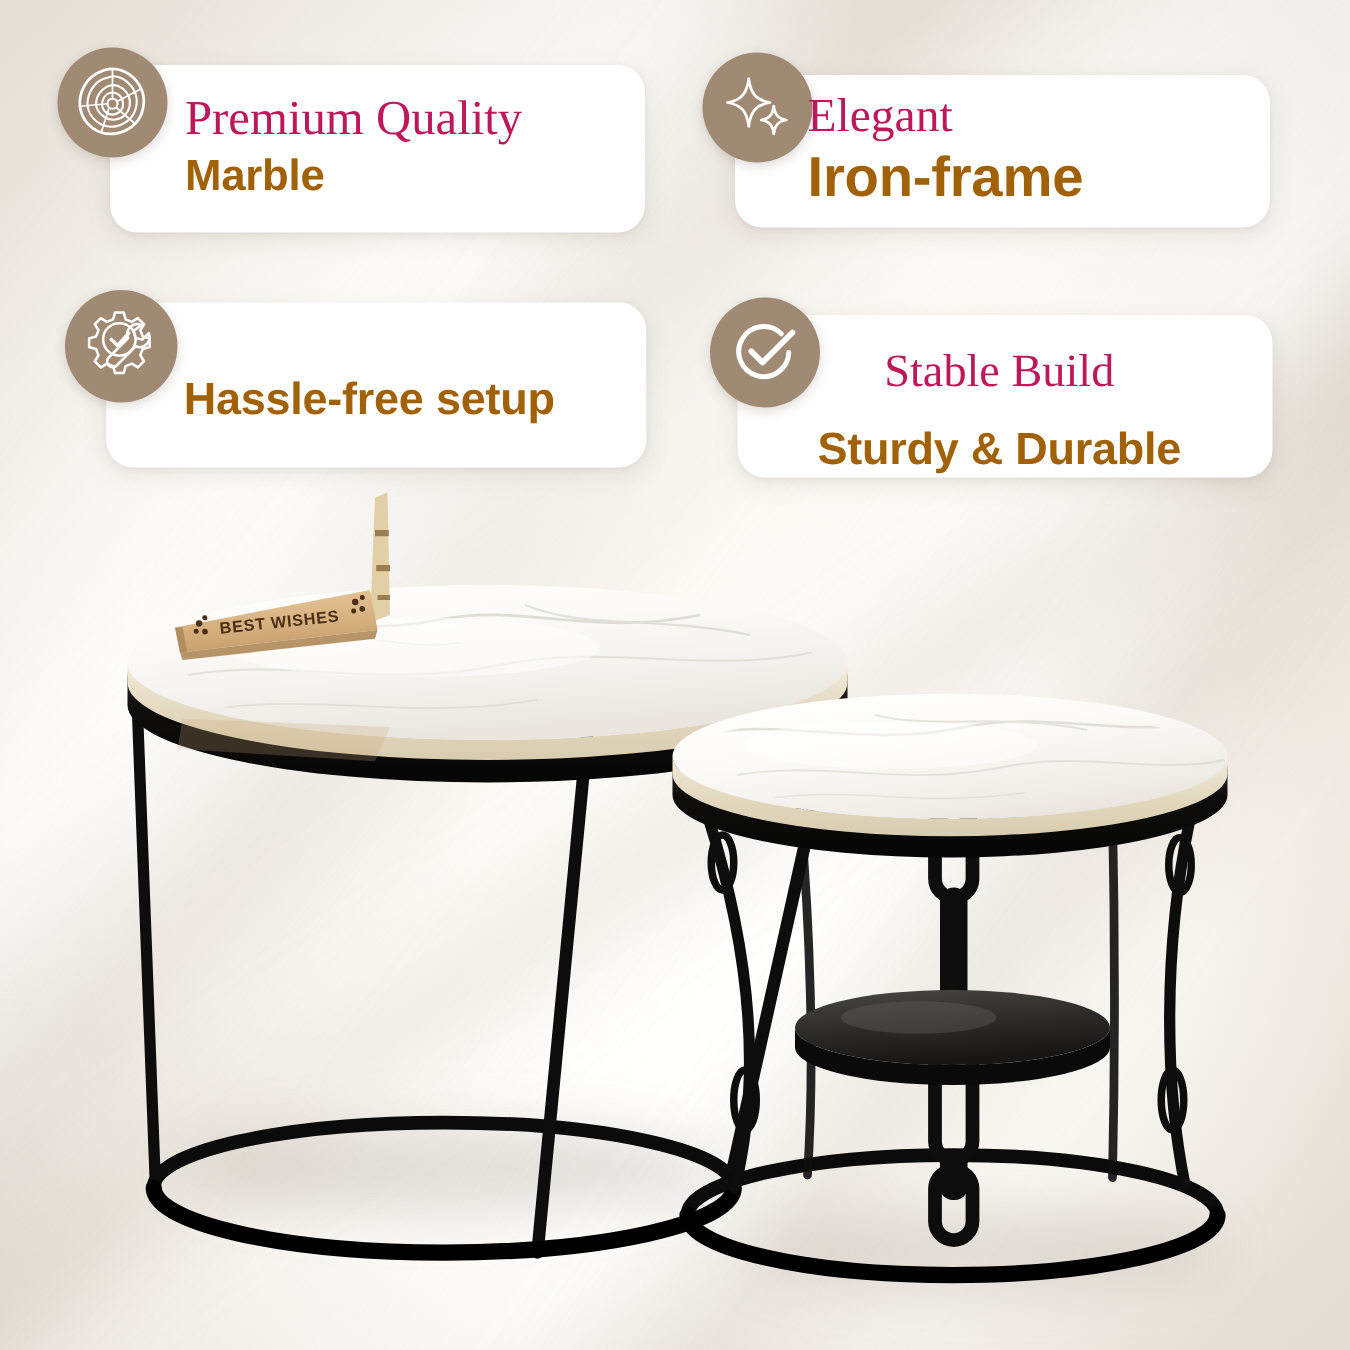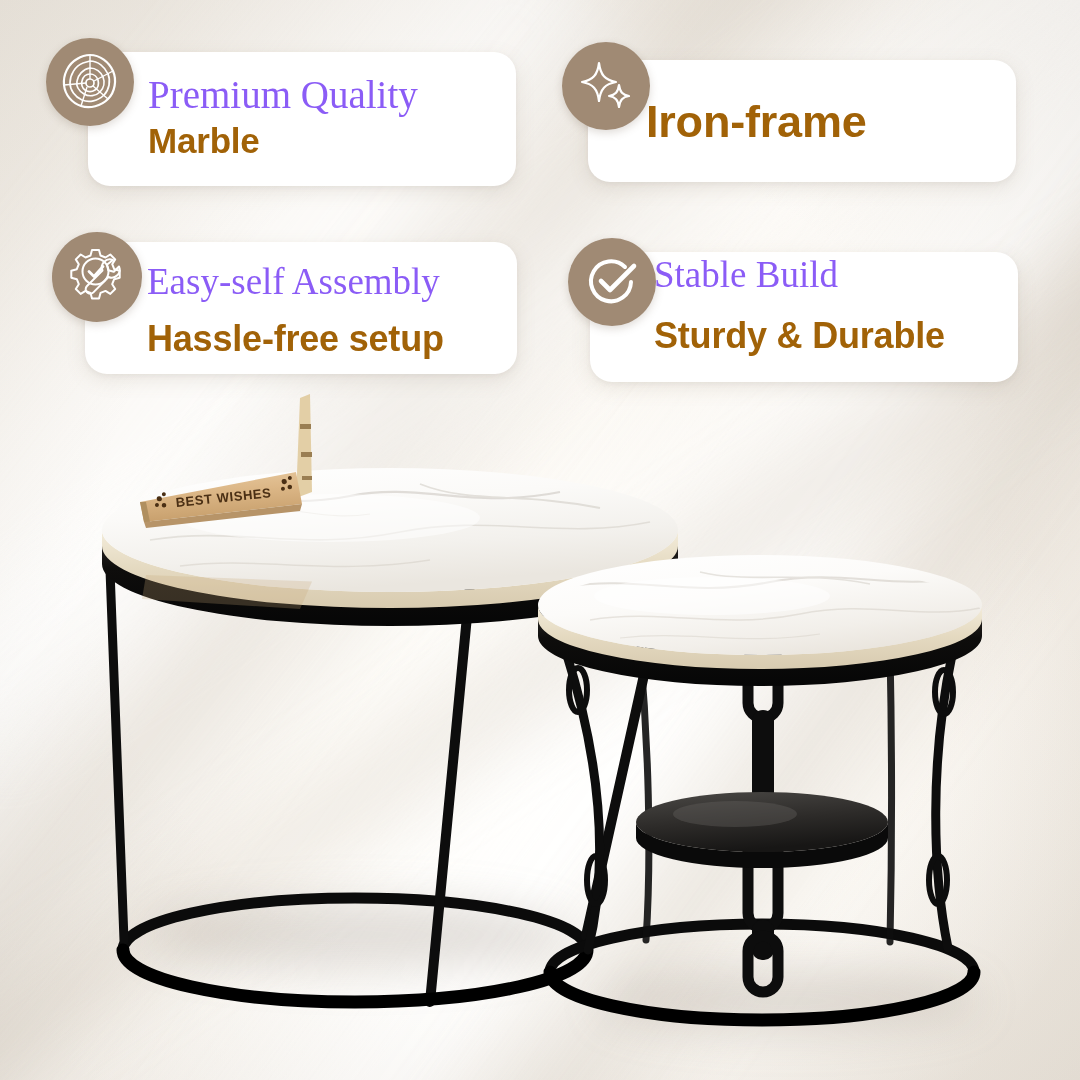--- a/index.html
+++ b/index.html
@@ -103,21 +103,21 @@
   .badge-text {
     position: absolute;
     z-index: 4;
     display: flex;
     flex-direction: column;
     justify-content: center;
     line-height: 1.04;
   }
   .badge-title {
     font-family: "Liberation Serif", "DejaVu Serif", serif;
-    color: #8b5cf6;
+    color: #be185d;
     font-weight: 400;
     white-space: nowrap;
   }
   .badge-sub {
     font-family: "Liberation Sans", sans-serif;
     color: #a16207;
     font-weight: 700;
     letter-spacing: -.2px;
     white-space: nowrap;
   }
@@ -139,21 +139,21 @@
   
   #badge-3 .badge-card { left: 85px;  top: 242px; width: 432px; height: 132px; }
   #badge-3 .badge-icon { left: 52px;  top: 232px; width: 90px;  height: 90px; }
   #badge-3 .badge-text { left: 147px; top: 252px; height: 116px; }
   #badge-3 .badge-title { font-size: 37px; }
   #badge-3 .badge-sub   { font-size: 36px; margin-top: 18px; }
 
   
   #badge-4 .badge-card { left: 590px; top: 252px; width: 428px; height: 130px; }
   #badge-4 .badge-icon { left: 568px; top: 238px; width: 88px;  height: 88px; }
-  #badge-4 .badge-text { left: 654px; top: 248px; height: 114px; }
+  #badge-4 .badge-text { left: 654px; top: 271px; height: 114px; align-items: center; }
   #badge-4 .badge-title { font-size: 37px; }
   #badge-4 .badge-sub   { font-size: 36px; margin-top: 22px; }
 
   
   #product { position: absolute; left: 0; top: 380px; width: 1080px; height: 700px; }
 
   .floor-shadow {
     position: absolute;
     border-radius: 50%;
     filter: blur(22px);
@@ -357,20 +357,21 @@
       <div class="badge-card"></div>
       <div class="badge-icon">
         <svg width="62" height="62" viewBox="0 0 62 62">
           <g fill="none" stroke="#ffffff" stroke-width="2.2" stroke-linejoin="round">
             <path d="M24 8 C25.5 20 30 25 41 27 C30 29 25.5 34 24 46 C22.5 34 18 29 7 27 C18 25 22.5 20 24 8 Z"></path>
             <path d="M44 30 C45 37 47.5 40 54 41 C47.5 42 45 45 44 52 C43 45 40.5 42 34 41 C40.5 40 43 37 44 30 Z"></path>
           </g>
         </svg>
       </div>
       <div class="badge-text">
+        <span class="badge-title">Elegant</span>
         <span class="badge-sub">Iron-frame</span>
       </div>
     </div>
 
     <div class="badge" id="badge-3">
       <div class="badge-card"></div>
       <div class="badge-icon">
         <svg width="64" height="64" viewBox="0 0 64 64">
           <g fill="none" stroke="#ffffff" stroke-width="2" stroke-linejoin="round" stroke-linecap="round">
 
@@ -378,21 +379,20 @@
 
             <circle cx="30.5" cy="26.5" r="13"></circle>
 
             <path d="M24 26.5 l5 5 9-10" stroke-width="2.8"></path>
 
             <path d="M48 15 a8 8 0 0 0 -10.5 10.5 L22 41 a4.5 4.5 0 0 0 6.4 6.4 L43.5 32 A8 8 0 0 0 54 21.5 l-5.2 5.2 -5.5-1.4 -1.4-5.5 Z" stroke-width="2"></path>
           </g>
         </svg>
       </div>
       <div class="badge-text">
-        <span class="badge-title">Easy-self Assembly</span>
         <span class="badge-sub">Hassle-free setup</span>
       </div>
     </div>
 
     <div class="badge" id="badge-4">
       <div class="badge-card"></div>
       <div class="badge-icon">
         <svg width="62" height="62" viewBox="0 0 62 62">
           <g fill="none" stroke="#ffffff" stroke-linecap="round" stroke-linejoin="round">
             <path d="M44 16 A20 20 0 1 0 50 31" stroke-width="4"></path>

